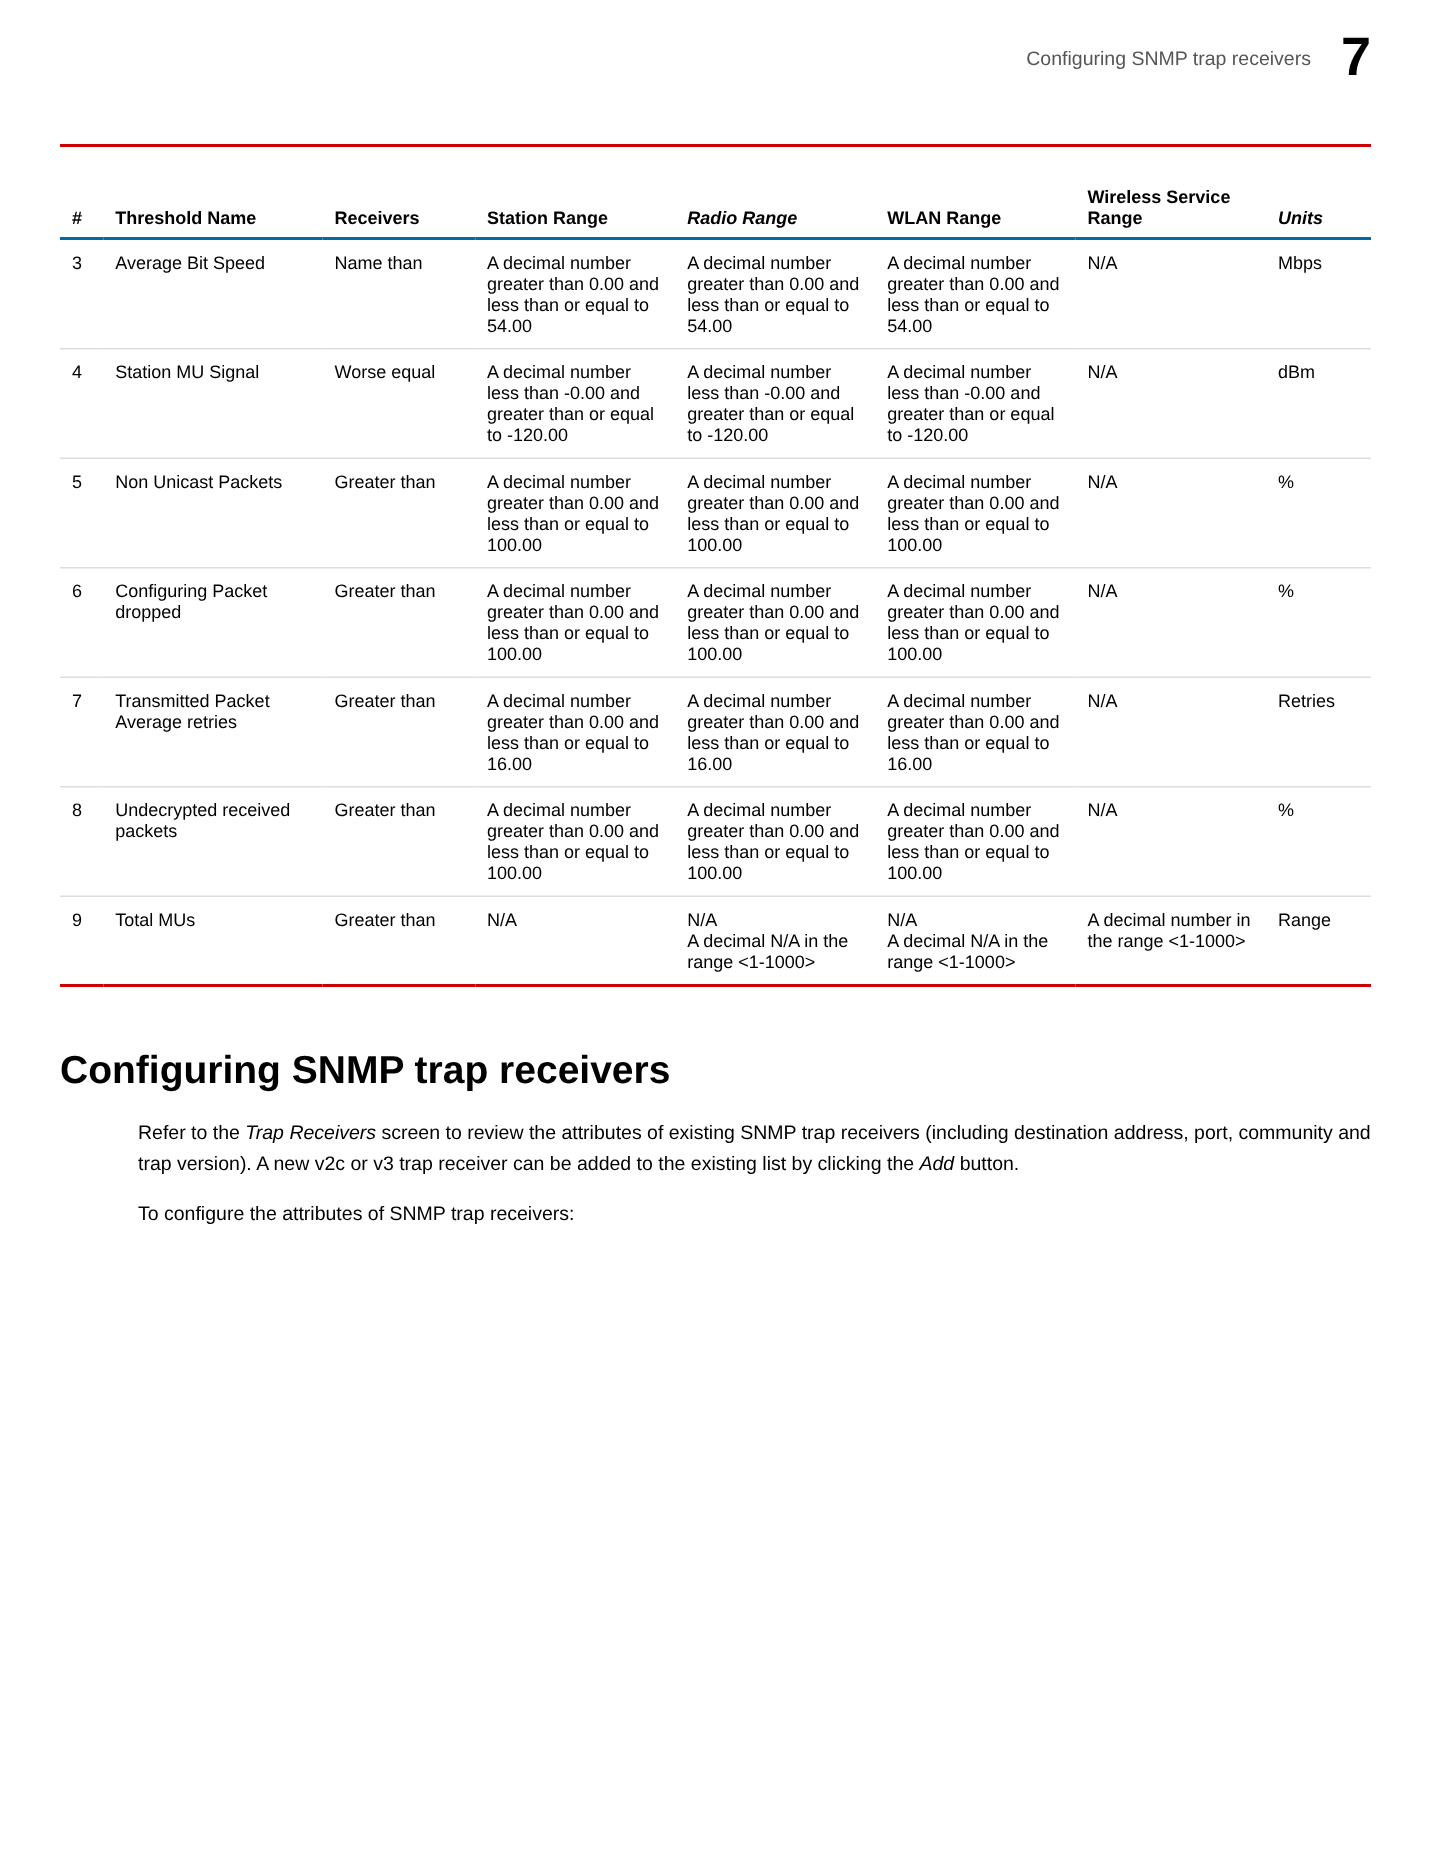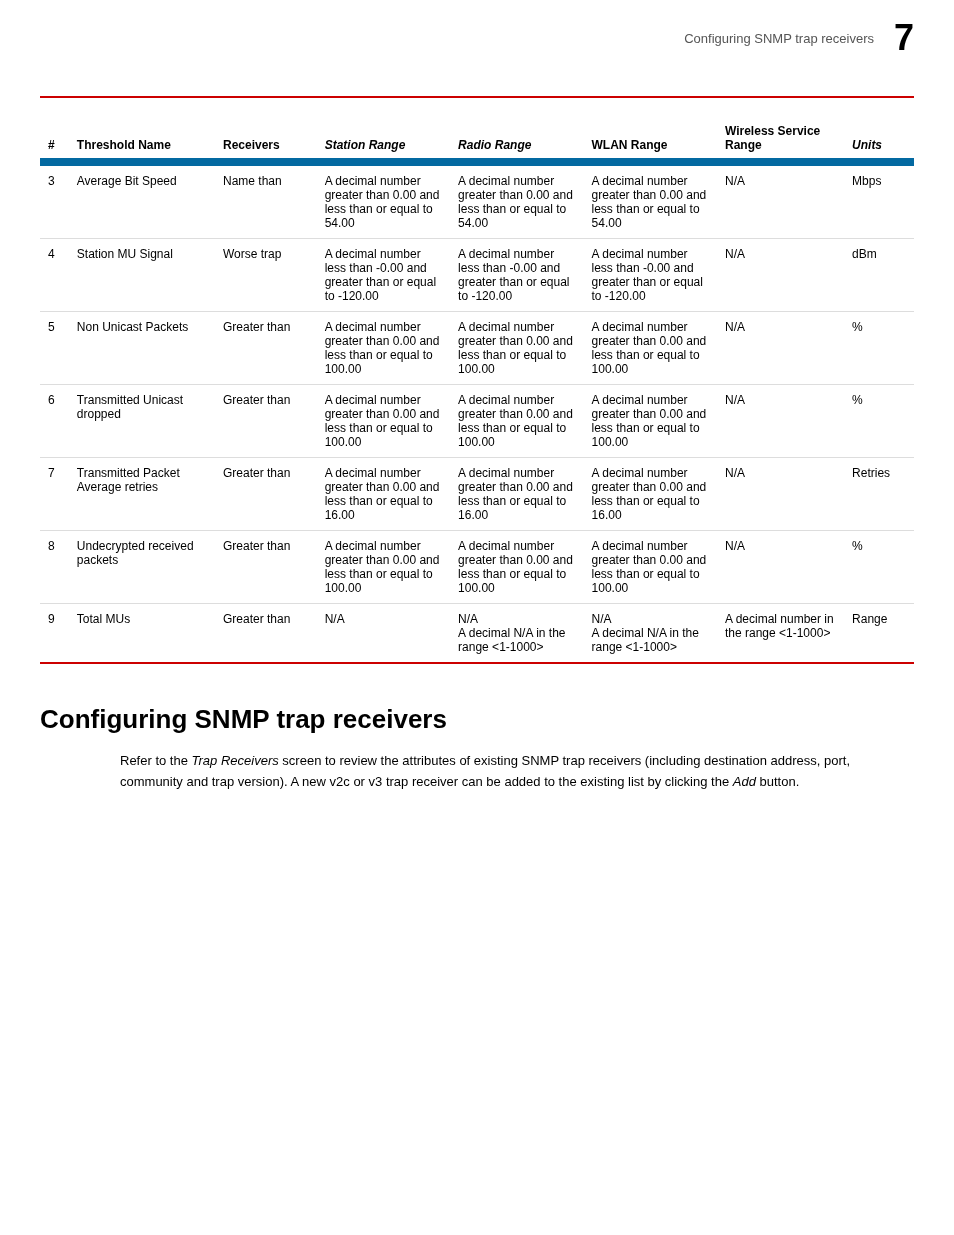--- a/index.html
+++ b/index.html
@@ -46,53 +46,53 @@
     }
     .data-table thead tr {
       border-bottom: 2px solid #c00;
     }
     .data-table thead th {
       font-size: 12px;
       font-weight: bold;
       text-align: left;
       padding: 6px 8px;
       vertical-align: bottom;
-      border-bottom: 8px solid #0369a1;
+      border-bottom: 2px solid #0369a1;
     }
     .data-table tbody tr {
       border-bottom: 1px solid #ddd;
     }
     .data-table tbody td {
       font-size: 12px;
       padding: 8px 8px;
       vertical-align: top;
     }
     .data-table tbody tr:last-child {
       border-bottom: 2px solid #c00;
     }
     .col-num { width: 22px; }
     .col-name { width: 115px; }
     .col-condition { width: 80px; }
-    .col-station { width: 105px; font-style: italic; }
+    .col-station { width: 105px; }
     .col-radio { width: 105px; font-style: italic; }
     .col-wlan { width: 105px; }
     .col-wireless { width: 100px; }
     .col-units { width: 55px; font-style: italic; }
 
     
     .section-title {
       font-size: 26px;
       font-weight: bold;
       margin-bottom: 16px;
       margin-top: 10px;
     }
     .section-body {
       font-size: 13px;
       line-height: 1.6;
-      margin-left: 80px;
+      margin-left: 52px;
     }
     .section-body p {
       margin-bottom: 12px;
     }
     .italic { font-style: italic; }
   </style>
 </head>
 <body>
 
 <div class="page-header">
@@ -122,40 +122,40 @@
         <td>Name than</td>
         <td>A decimal number greater than 0.00 and less than or equal to 54.00</td>
         <td>A decimal number greater than 0.00 and less than or equal to 54.00</td>
         <td>A decimal number greater than 0.00 and less than or equal to 54.00</td>
         <td>N/A</td>
         <td>Mbps</td>
       </tr>
       <tr>
         <td>4</td>
         <td>Station MU Signal</td>
-        <td>Worse trap</td>
+        <td>Worse equal</td>
         <td>A decimal number less than -0.00 and greater than or equal to -120.00</td>
         <td>A decimal number less than -0.00 and greater than or equal to -120.00</td>
         <td>A decimal number less than -0.00 and greater than or equal to -120.00</td>
         <td>N/A</td>
         <td>dBm</td>
       </tr>
       <tr>
         <td>5</td>
         <td>Non Unicast Packets</td>
         <td>Greater than</td>
         <td>A decimal number greater than 0.00 and less than or equal to 100.00</td>
         <td>A decimal number greater than 0.00 and less than or equal to 100.00</td>
         <td>A decimal number greater than 0.00 and less than or equal to 100.00</td>
         <td>N/A</td>
         <td>%</td>
       </tr>
       <tr>
         <td>6</td>
-        <td>Transmitted Unicast dropped</td>
+        <td>Configuring Packet dropped</td>
         <td>Greater than</td>
         <td>A decimal number greater than 0.00 and less than or equal to 100.00</td>
         <td>A decimal number greater than 0.00 and less than or equal to 100.00</td>
         <td>A decimal number greater than 0.00 and less than or equal to 100.00</td>
         <td>N/A</td>
         <td>%</td>
       </tr>
       <tr>
         <td>7</td>
         <td>Transmitted Packet Average retries</td>
@@ -188,13 +188,14 @@
       </tr>
     </tbody>
 </table>
 
 <div class="section-title">Configuring SNMP trap receivers</div>
 
 <div class="section-body">
   <p>
     <span>Refer to the </span><span class="italic">Trap Receivers</span><span> screen to review the attributes of existing SNMP trap receivers (including destination address, port, community and trap version). A new v2c or v3 trap receiver can be added to the existing list by clicking the </span><span class="italic">Add</span><span> button.</span>
   </p>
+  <p>To configure the attributes of SNMP trap receivers:</p>
 </div>
 
 </body></html>

